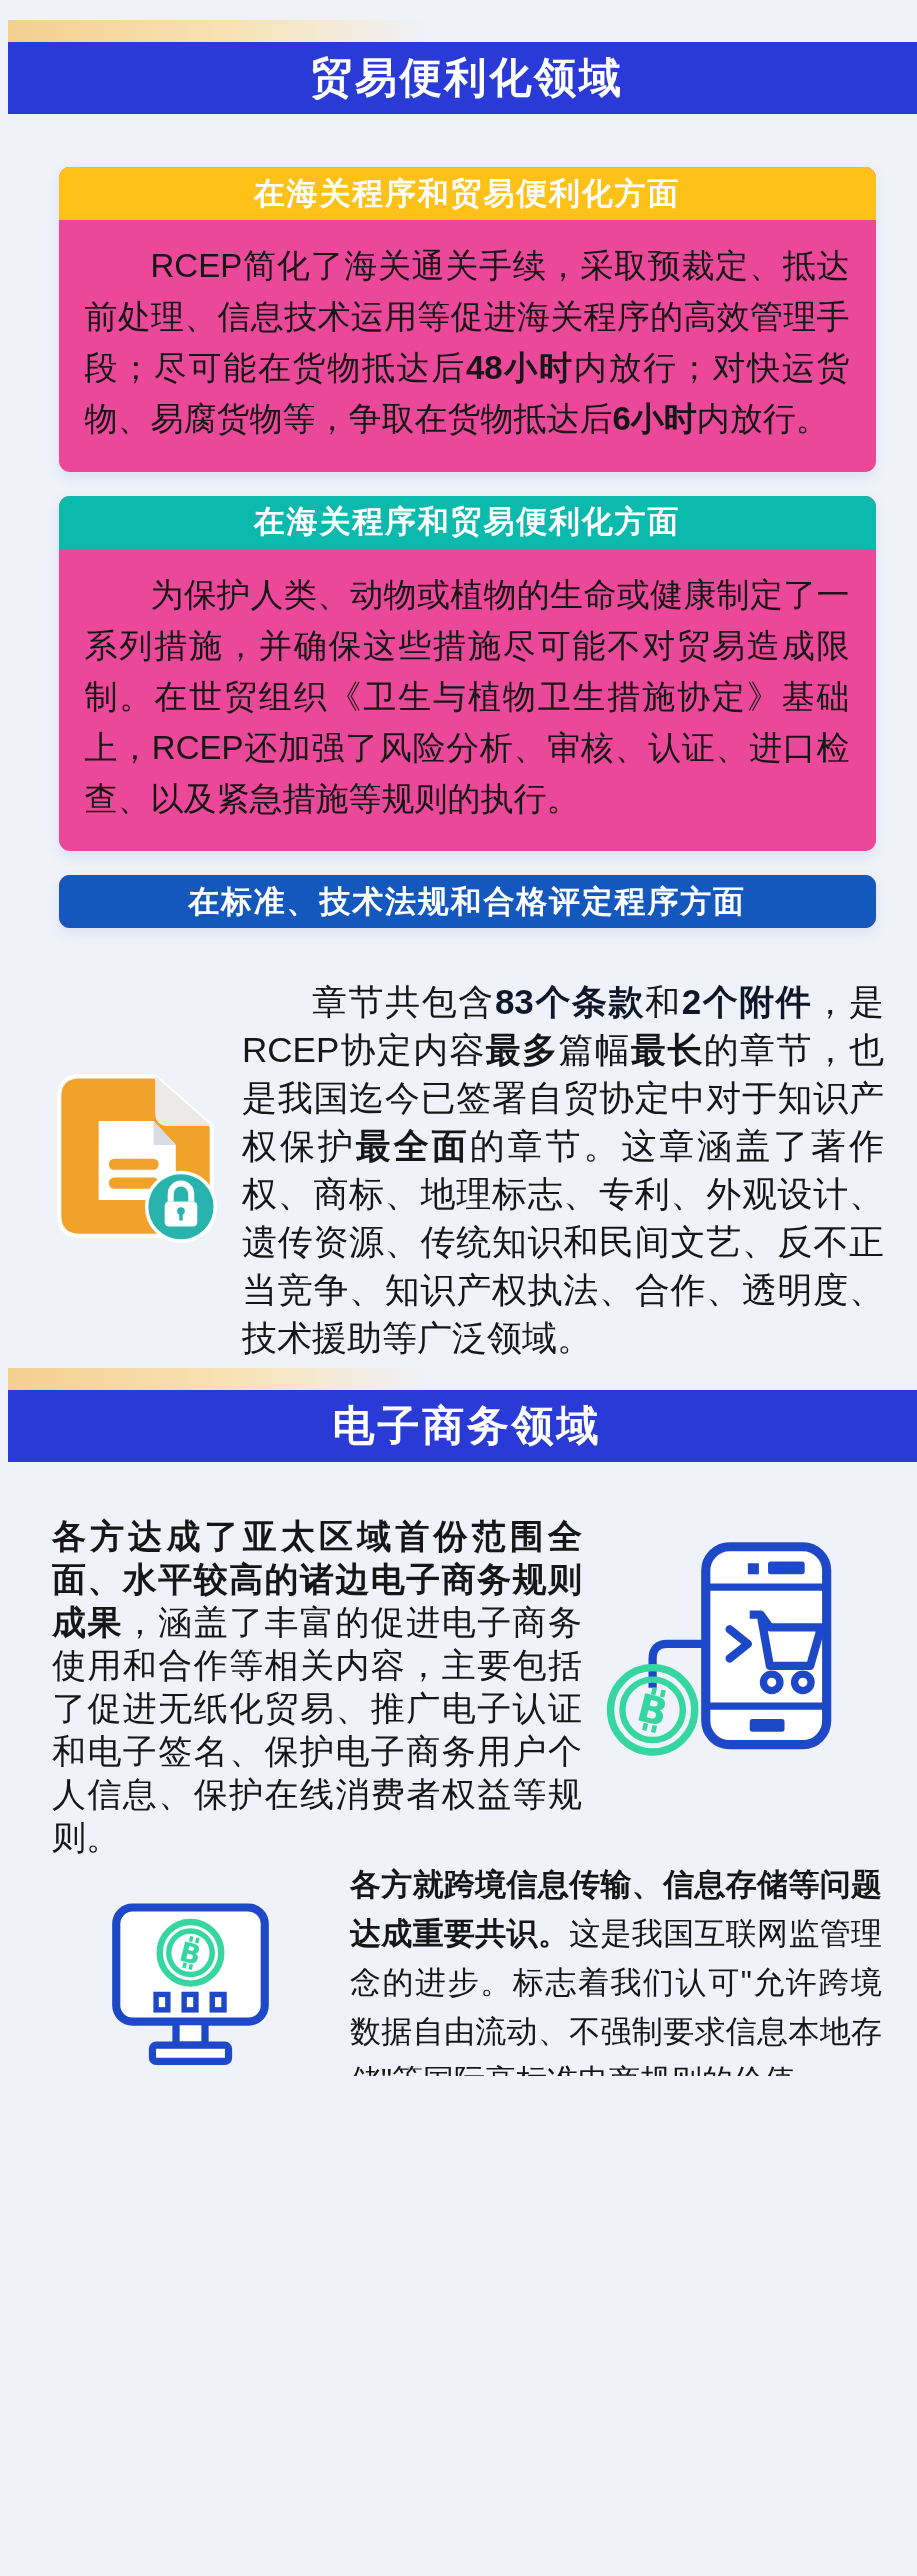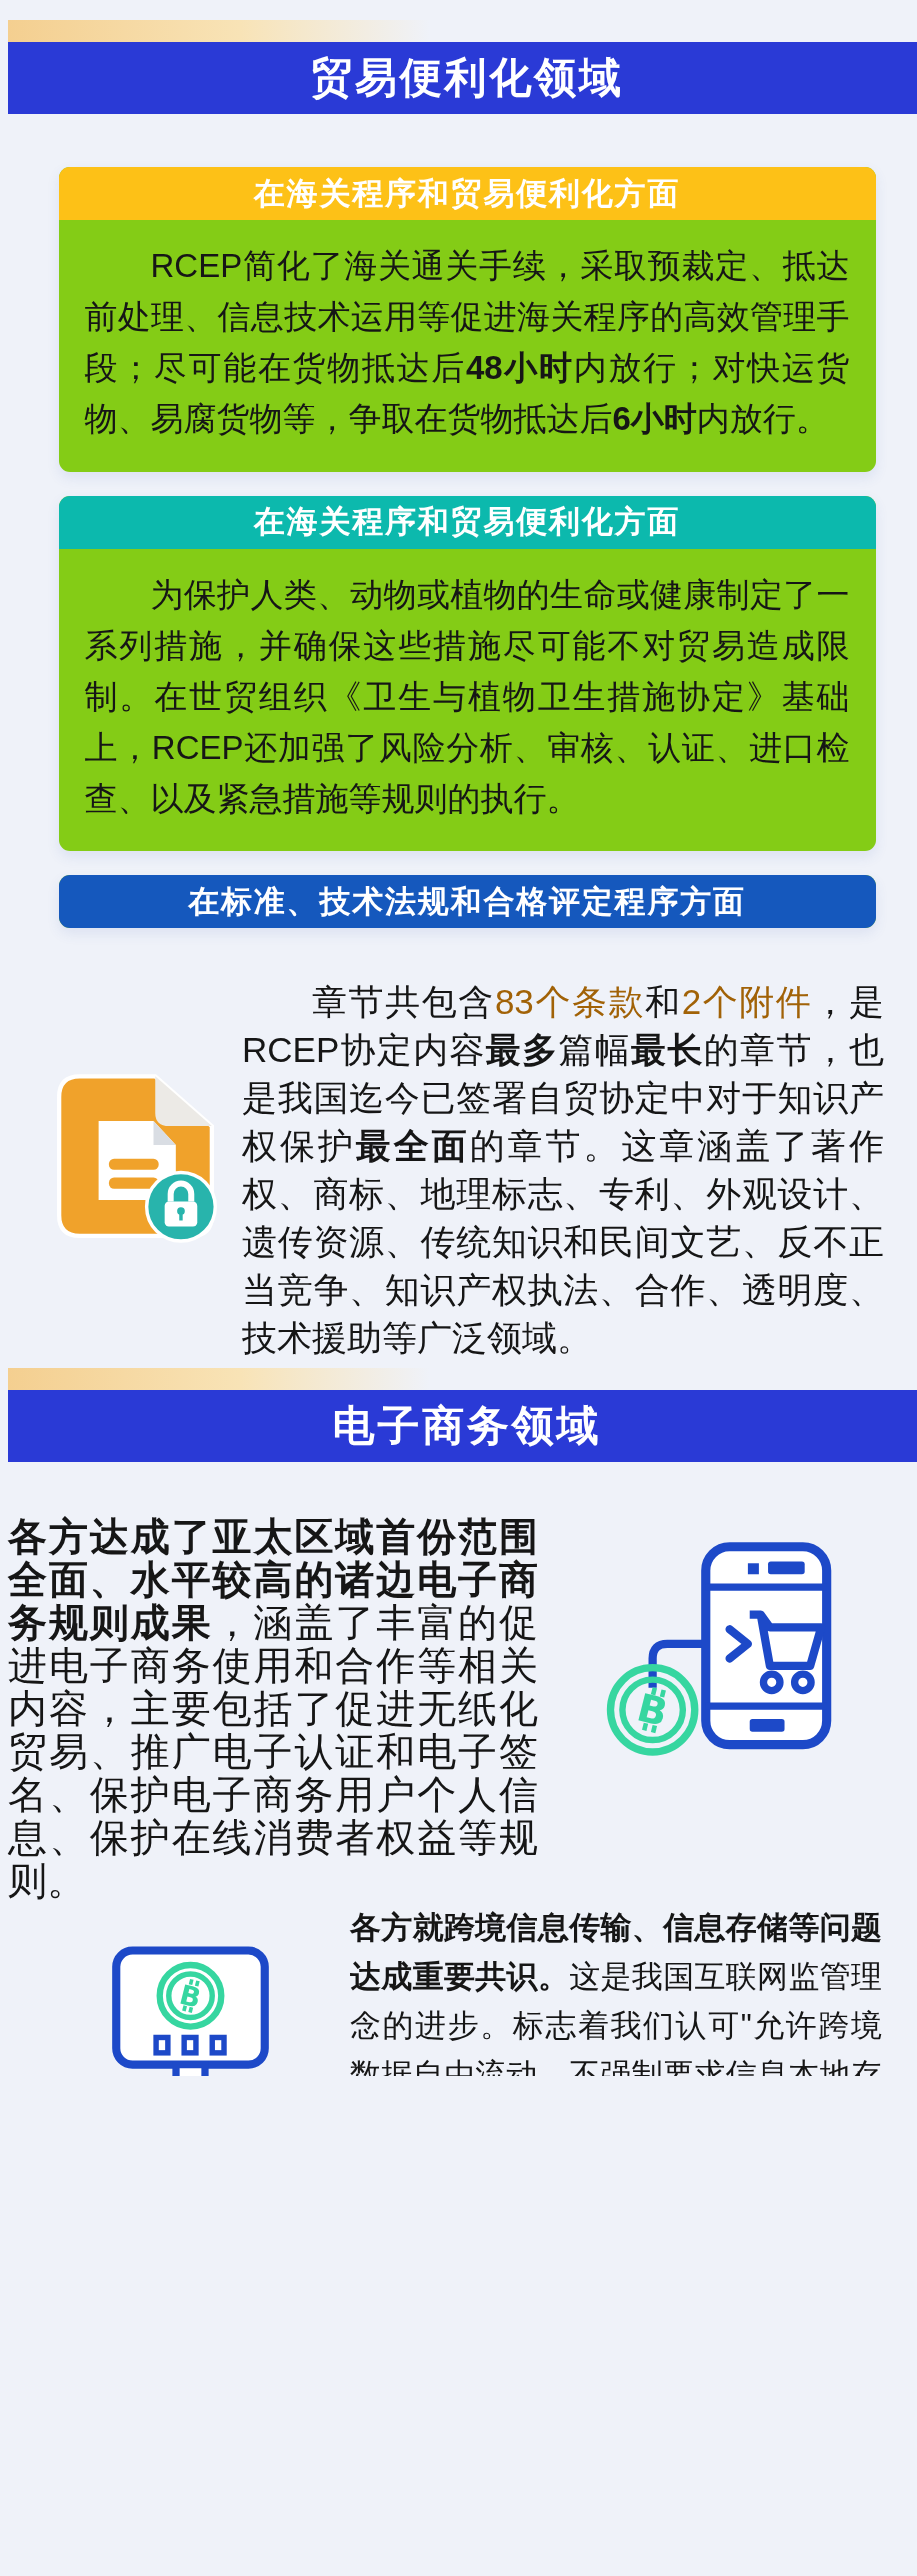--- a/index.html
+++ b/index.html
@@ -20,58 +20,58 @@
   .hero .banner{
     height:72px;background:#2a3ad6;color:#ffffff;
     display:flex;align-items:center;justify-content:center;
     font-size:42px;font-weight:700;letter-spacing:2.8px;
   }
   .hero1{padding-top:20px;}
 
   
   .cards{width:817px;margin:0 auto;}
   .card{
-    background:#84cc16;border-radius:11px;overflow:hidden;
+    background:#ec4899;border-radius:11px;overflow:hidden;
     box-shadow:0 5.5px 13px rgba(60,90,180,0.10);
   }
   .card + .card{margin-top:24px;}
   .card1{margin-top:53px;}
   .card-header{
     height:53px;display:flex;align-items:center;justify-content:center;
     color:#ffffff;font-size:31px;font-weight:700;letter-spacing:1.8px;
   }
   .hdr-yellow{background:#fdc117;}
   .hdr-teal{background:#0cb9ad;}
   .hdr-blue{background:#1558bd;text-align:right;}
   .card-body{
     padding:20px 26px 27.5px 26px;
     font-size:33px;line-height:51px;color:#161616;
     text-align:justify;text-indent:2em;
   }
   .card3 .card-body{line-height:50px;padding-bottom:24px;}
 
   .seg-b{font-weight:700;}
-  .seg-bb{font-weight:400;color:#a16207;}
+  .seg-bb{font-weight:700;color:#0f172a;}
 
   
   .hero2{margin-top:55px;}
   .ip-content{display:flex;align-items:flex-start;}
   .ip-icon{margin:142px 0 0 46px;flex:0 0 163px;}
   .ip-text{
     margin:50px 41px 0 25px;width:642px;
     font-size:35px;line-height:48px;color:#161616;
     text-align:justify;text-indent:2em;
   }
 
   
   .hero3{margin-top:5.5px;}
   .ec-row1{display:flex;align-items:flex-start;margin-top:53px;}
   .ec-p1{
-    width:530px;
-    font-size:39px;line-height:43px;color:#161616;text-align:justify;
+    margin-left:44px;width:530px;
+    font-size:34px;line-height:43px;color:#161616;text-align:justify;
   }
   .ec-phone{margin:26px 92px 0 auto;flex:0 0 229px;}
   .ec-row2{display:flex;align-items:flex-start;margin-top:1.8px;}
   .ec-monitor{margin:42px 0 0 101px;flex:0 0 163px;}
   .ec-p2{
     margin:0 41px 0 78px;width:532px;
     font-size:31px;line-height:49px;color:#161616;text-align:justify;
   }
 </style>
 </head>

